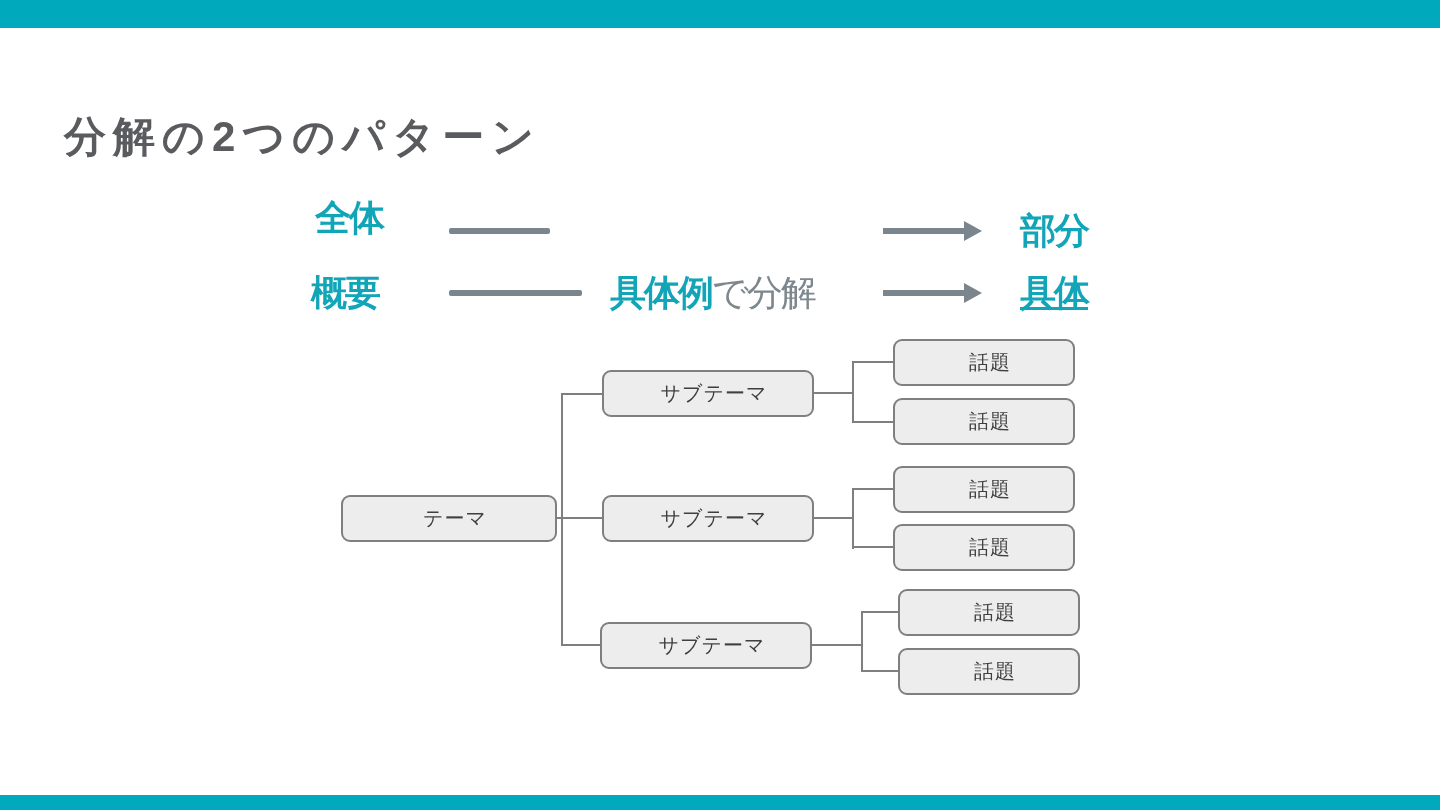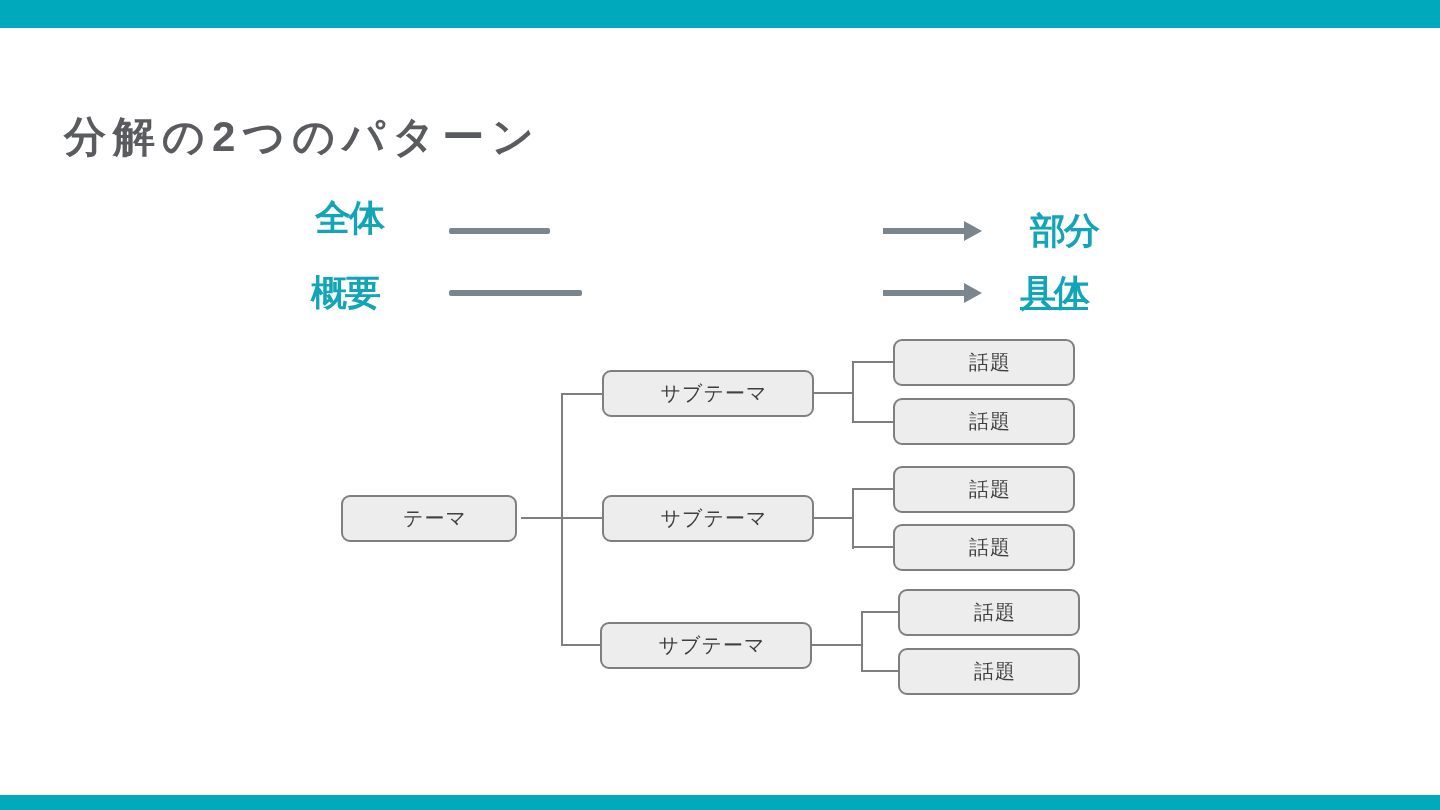--- a/index.html
+++ b/index.html
@@ -23,21 +23,21 @@
     position:absolute;font-size:36px;line-height:44px;font-weight:700;color:#12a5b8;
     letter-spacing:-2px;white-space:nowrap;
   }
   .method{
     position:absolute;font-size:36px;line-height:44px;font-weight:700;color:#12a5b8;
     letter-spacing:-2px;white-space:nowrap;
   }
   .method .suffix{font-weight:400;color:#7d878d;}
   .p0-source{left:315px;top:196px;}
   .p0-method{left:583px;top:209px;}
-  .p0-result{left:1020px;top:209px;margin-left:10px;}
+  .p0-result{left:1020px;top:209px;}
   .p1-source{left:311px;top:271px;}
   .p1-method{left:610px;top:271px;}
   .p1-result{left:1020px;top:271px;text-decoration:underline;}
 
   .pline{position:absolute;height:6px;background:#7b858d;border-radius:2px;}
   .p0-line{left:449px;top:228px;width:101px;}
   .p1-line{left:449px;top:290px;width:133px;}
 
   .parrow{position:absolute;width:99px;height:20px;}
   .p0-arrow{left:883px;top:221px;}
@@ -49,21 +49,21 @@
     border-left:18px solid #7b858d;
   }
 
   
   .node{
     position:absolute;box-sizing:border-box;height:47px;
     background:#ededed;border:2px solid #7f7f7f;border-radius:9px;
     display:flex;align-items:center;justify-content:center;
     font-size:20px;color:#3f3f3f;letter-spacing:1px;white-space:nowrap;padding-left:12px;
   }
-  .n-root {left:341px;top:495px;width:176px;}
+  .n-root {left:341px;top:495px;width:216px;}
   .n-sub0 {left:602px;top:370px;width:212px;}
   .n-sub1 {left:602px;top:495px;width:212px;}
   .n-sub2 {left:600px;top:622px;width:212px;}
   .n-g0t0 {left:893px;top:339px;width:182px;}
   .n-g0t1 {left:893px;top:398px;width:182px;}
   .n-g1t0 {left:893px;top:466px;width:182px;}
   .n-g1t1 {left:893px;top:524px;width:182px;}
   .n-g2t0 {left:898px;top:589px;width:182px;}
   .n-g2t1 {left:898px;top:648px;width:182px;}
 
@@ -100,20 +100,23 @@
   <div class="term p0-source">全体</div>
   <div class="pline p0-line"></div>
   <div class="parrow p0-arrow">
     <div class="shaft"></div>
     <div class="head"></div>
   </div>
   <div class="term p0-result">部分</div>
 
   <div class="term p1-source">概要</div>
   <div class="pline p1-line"></div>
+  <div class="method p1-method">
+    <span>具体例</span><span class="suffix">で分解</span>
+  </div>
   <div class="parrow p1-arrow">
     <div class="shaft"></div>
     <div class="head"></div>
   </div>
   <div class="term p1-result">具体</div>
 
   <div class="ln c-root-h"></div>
   <div class="ln c-trunk-v"></div>
   <div class="ln c-stub-a"></div>
   <div class="ln c-stub-c"></div>

